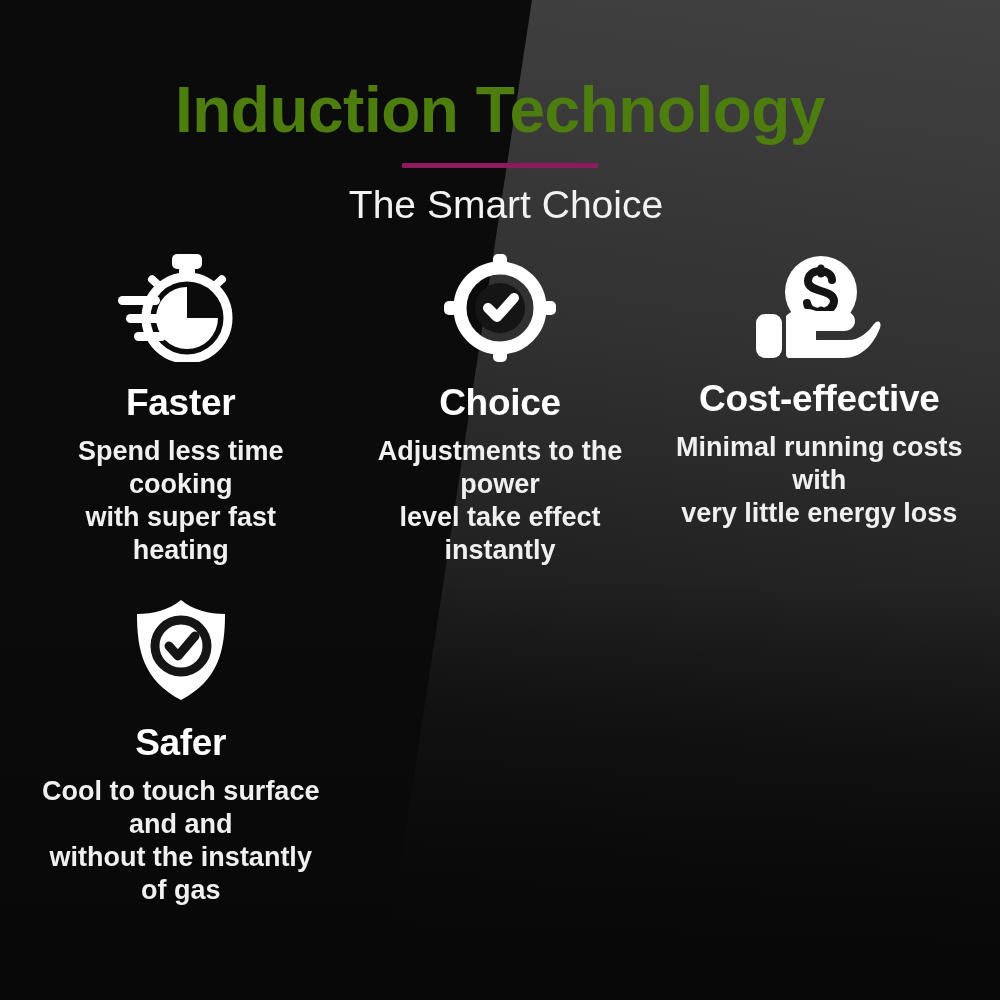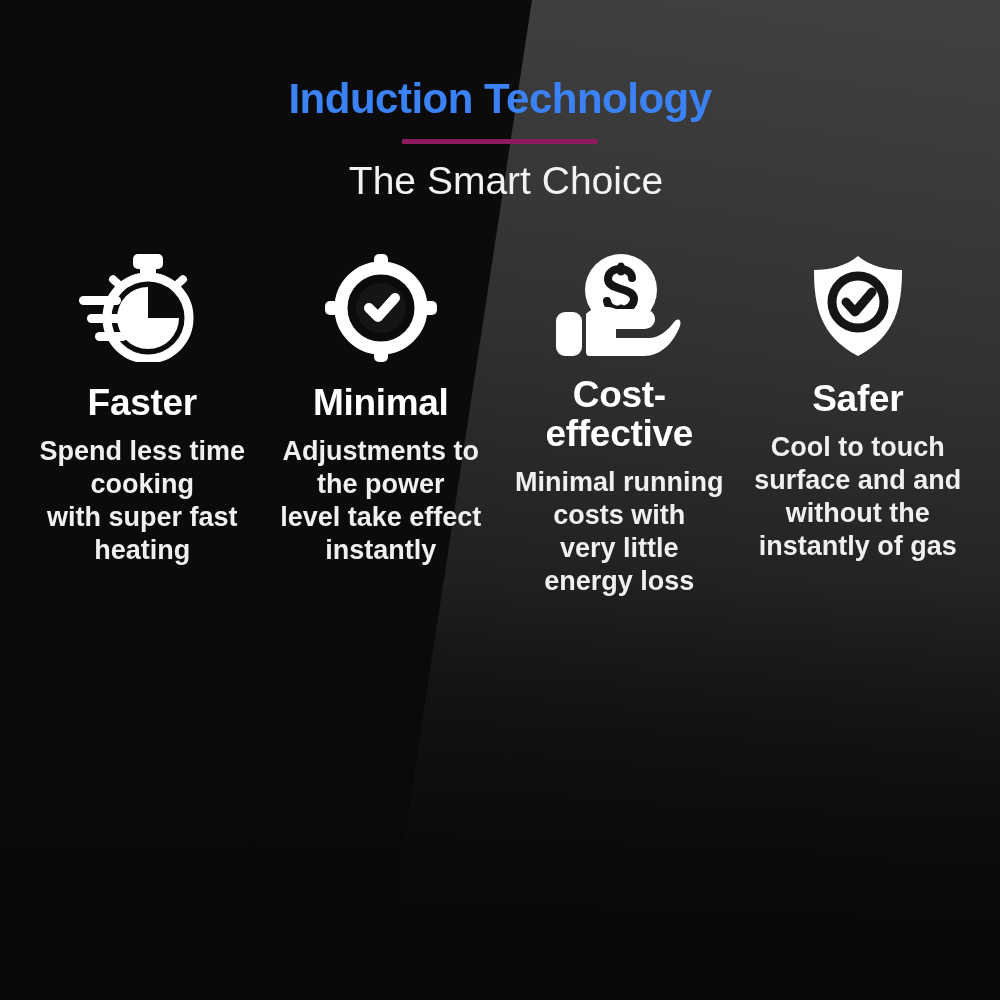--- a/index.html
+++ b/index.html
@@ -67,23 +67,23 @@
 
   
   .header {
     position: absolute;
     top: 76px;
     left: 0;
     right: 0;
     text-align: center;
   }
   .title {
-    font-size: 42px;
+    font-size: 64px;
     font-weight: 700;
-    color: #3b82f6;
+    color: #4d7c0f;
     letter-spacing: -0.5px;
     line-height: 1.08;
     margin: 0;
   }
   .divider {
     width: 196px;
     height: 5px;
     margin: 18px auto 0 auto;
     background: #8d1a5d;
     border-radius: 1px;
@@ -96,24 +96,25 @@
     line-height: 1.1;
   }
 
   
   .grid {
     position: absolute;
     top: 252px;
     left: 28px;
     right: 28px;
     display: grid;
-    grid-template-columns: 1fr 1fr 1fr 1fr;
+    grid-template-columns: 1fr 1fr 1fr;
     grid-template-rows: 330px 330px;
     column-gap: 10px;
     row-gap: 0px;
+    gap: 14px;
   }
   .feature {
     display: flex;
     flex-direction: column;
     align-items: center;
     text-align: center;
     padding: 0 8px;
   }
   .feature-icon {
     height: 112px;
@@ -200,21 +201,21 @@
               <rect x="92" y="47" width="20" height="14" rx="5"></rect>
 
               <circle cx="56" cy="54" r="40" fill="none" stroke="#ffffff" stroke-width="13"></circle>
 
               <circle cx="56" cy="54" r="25" fill="#151515"></circle>
 
               <path d="M44 54 L53 63 L70 44" fill="none" stroke="#ffffff" stroke-width="10" stroke-linecap="round" stroke-linejoin="round"></path>
             </g>
           </svg>
         </div>
-        <h2 class="feature-title">Minimal</h2>
+        <h2 class="feature-title">Choice</h2>
         <p class="feature-desc">
           <span>Adjustments to the power</span><br>
           <span>level take effect instantly</span>
         </p>
       </div>
 
       <div class="feature row2">
         <div class="feature-icon">
           <svg width="126" height="104" viewBox="0 0 126 104" aria-hidden="true">
             <g fill="#ffffff">

